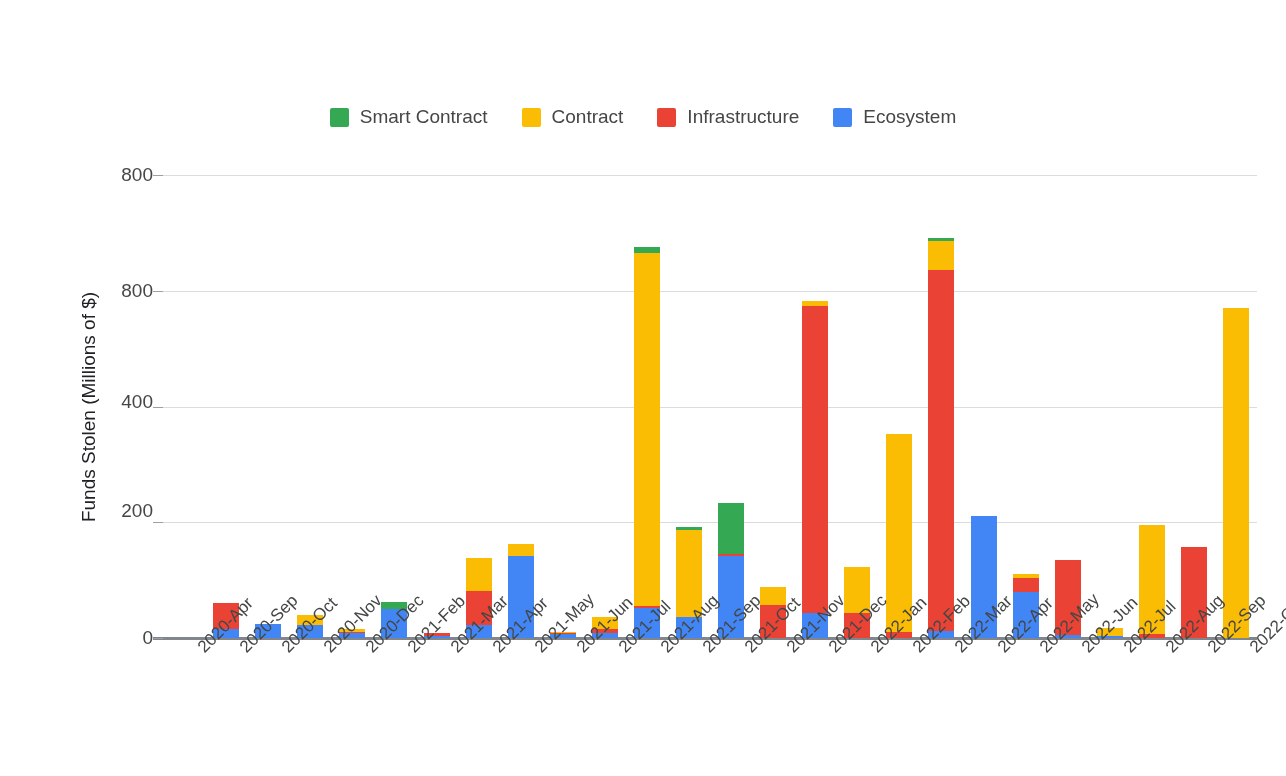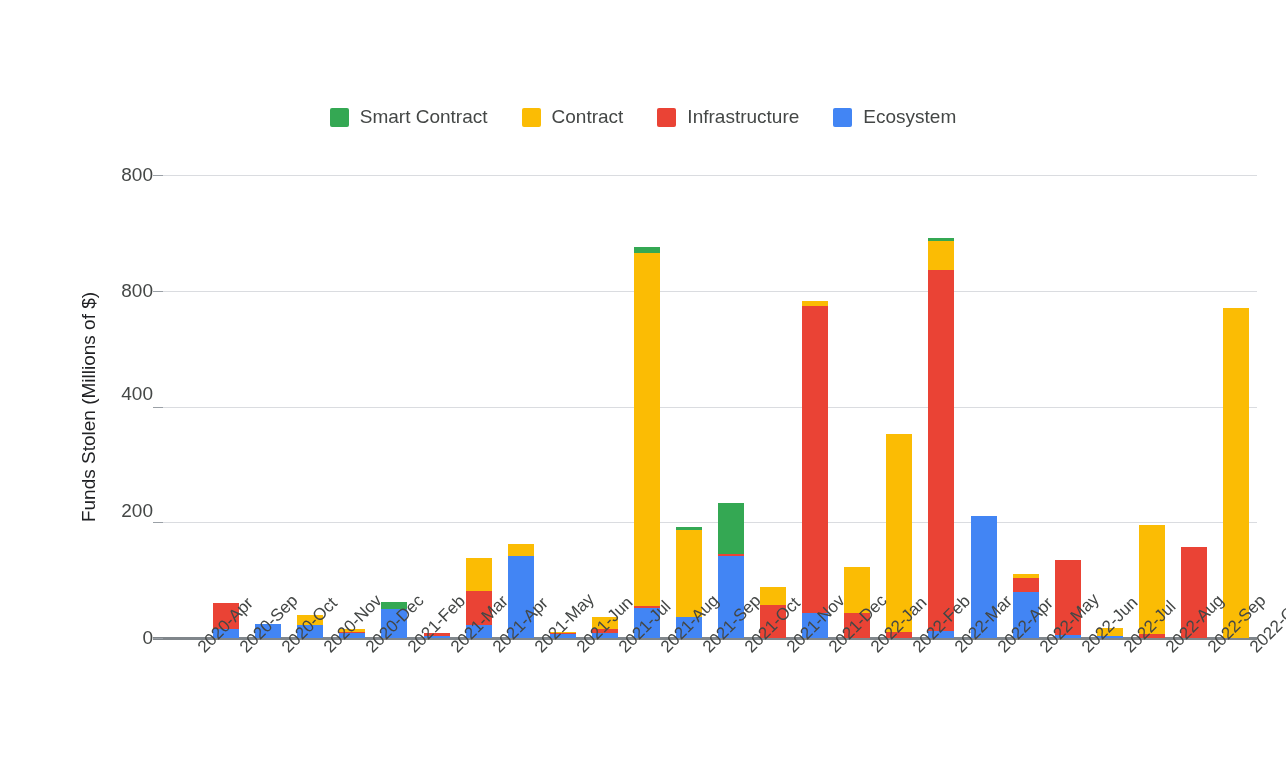--- a/index.html
+++ b/index.html
@@ -165,21 +165,21 @@
 
   <div id="plot">
       <div class="axis-zero" style="top: 462px;"></div>
       <div class="ytick-dash" style="top: 463px;"></div>
       <div class="ytick-label" style="top: 463px;">0</div>
       <div class="gridline" style="top: 347.25px;"></div>
       <div class="ytick-dash" style="top: 347.25px;"></div>
       <div class="ytick-label" style="top: 336px;">200</div>
       <div class="gridline" style="top: 231.5px;"></div>
       <div class="ytick-dash" style="top: 231.5px;"></div>
-      <div class="ytick-label" style="top: 219px;">400</div>
+      <div class="ytick-label" style="top: 227px;">400</div>
       <div class="gridline" style="top: 115.75px;"></div>
       <div class="ytick-dash" style="top: 115.75px;"></div>
       <div class="ytick-label" style="top: 115.75px;">800</div>
       <div class="gridline" style="top: 0px;"></div>
       <div class="ytick-dash" style="top: 0px;"></div>
       <div class="ytick-label" style="top: 0px;">800</div>
       <div class="bar-group" title="2020-Apr" style="left: 8.03846px; width: 26px;"></div>
       <div class="bar-group" title="2020-Sep" style="left: 50.1154px; width: 26px;">
         <div class="seg" style="height: 8.68125px; background: rgb(66, 133, 244);"></div>
         <div class="seg" style="height: 26.0437px; background: rgb(234, 67, 53);"></div>

